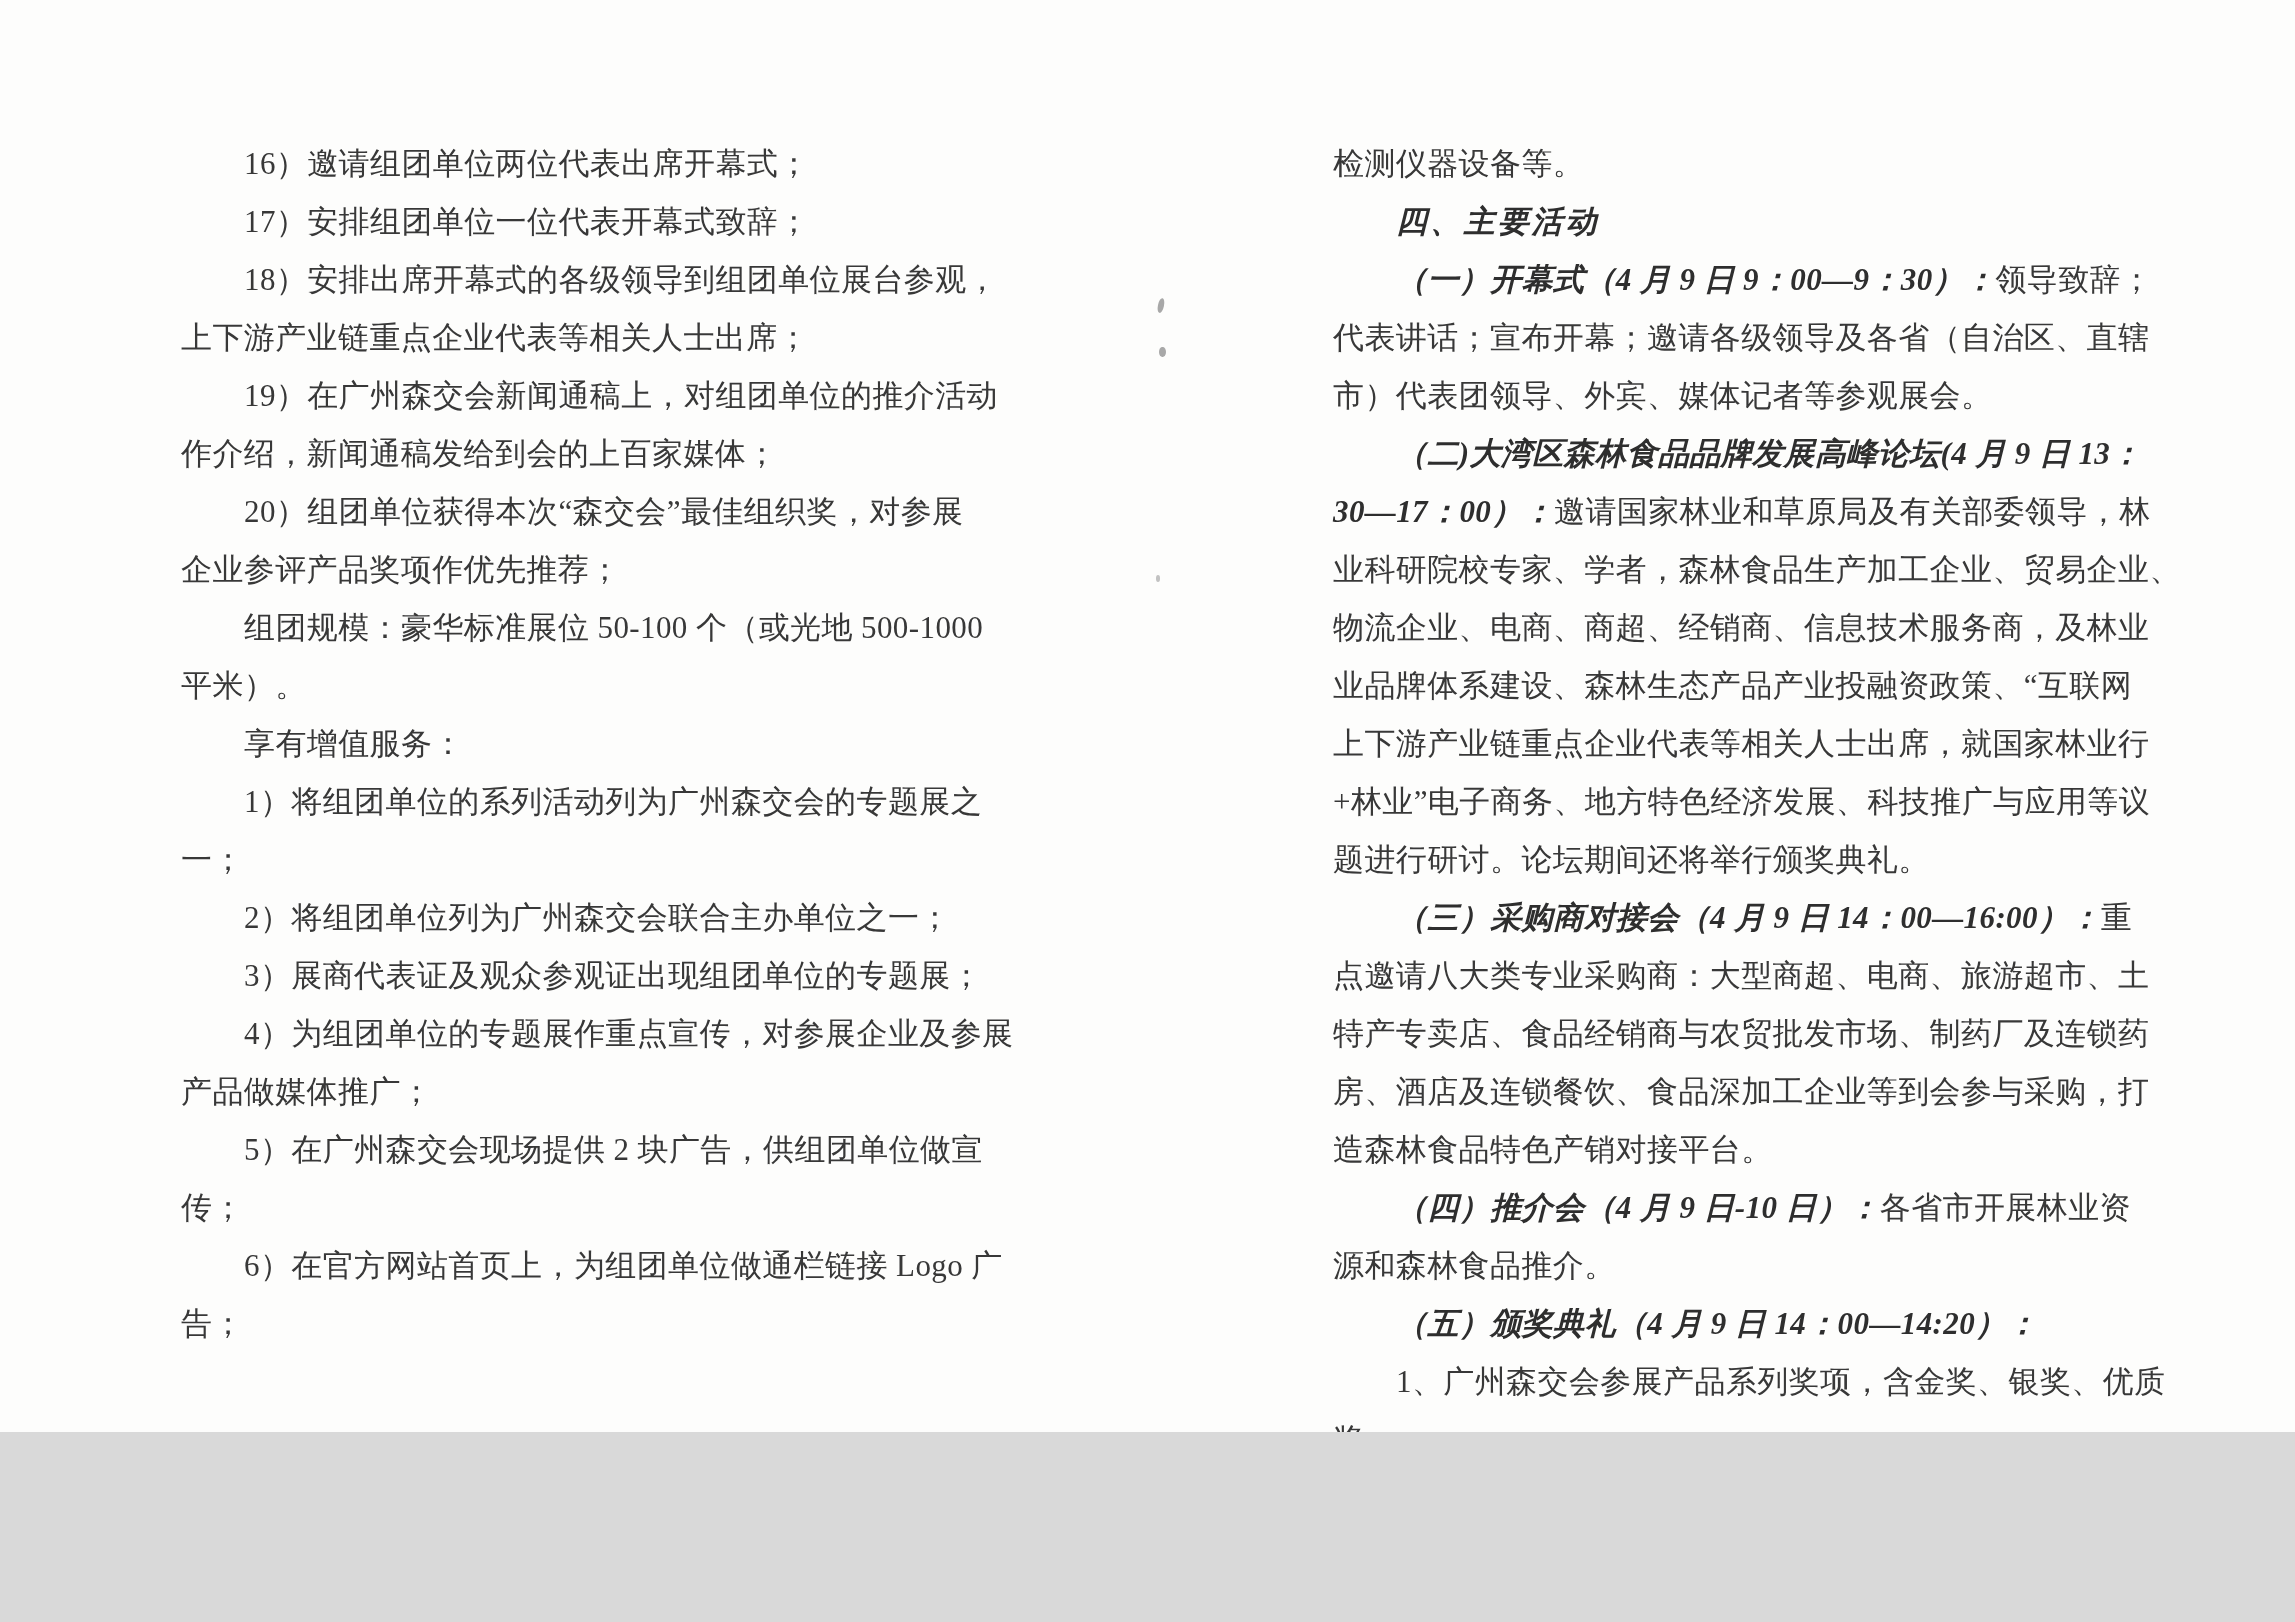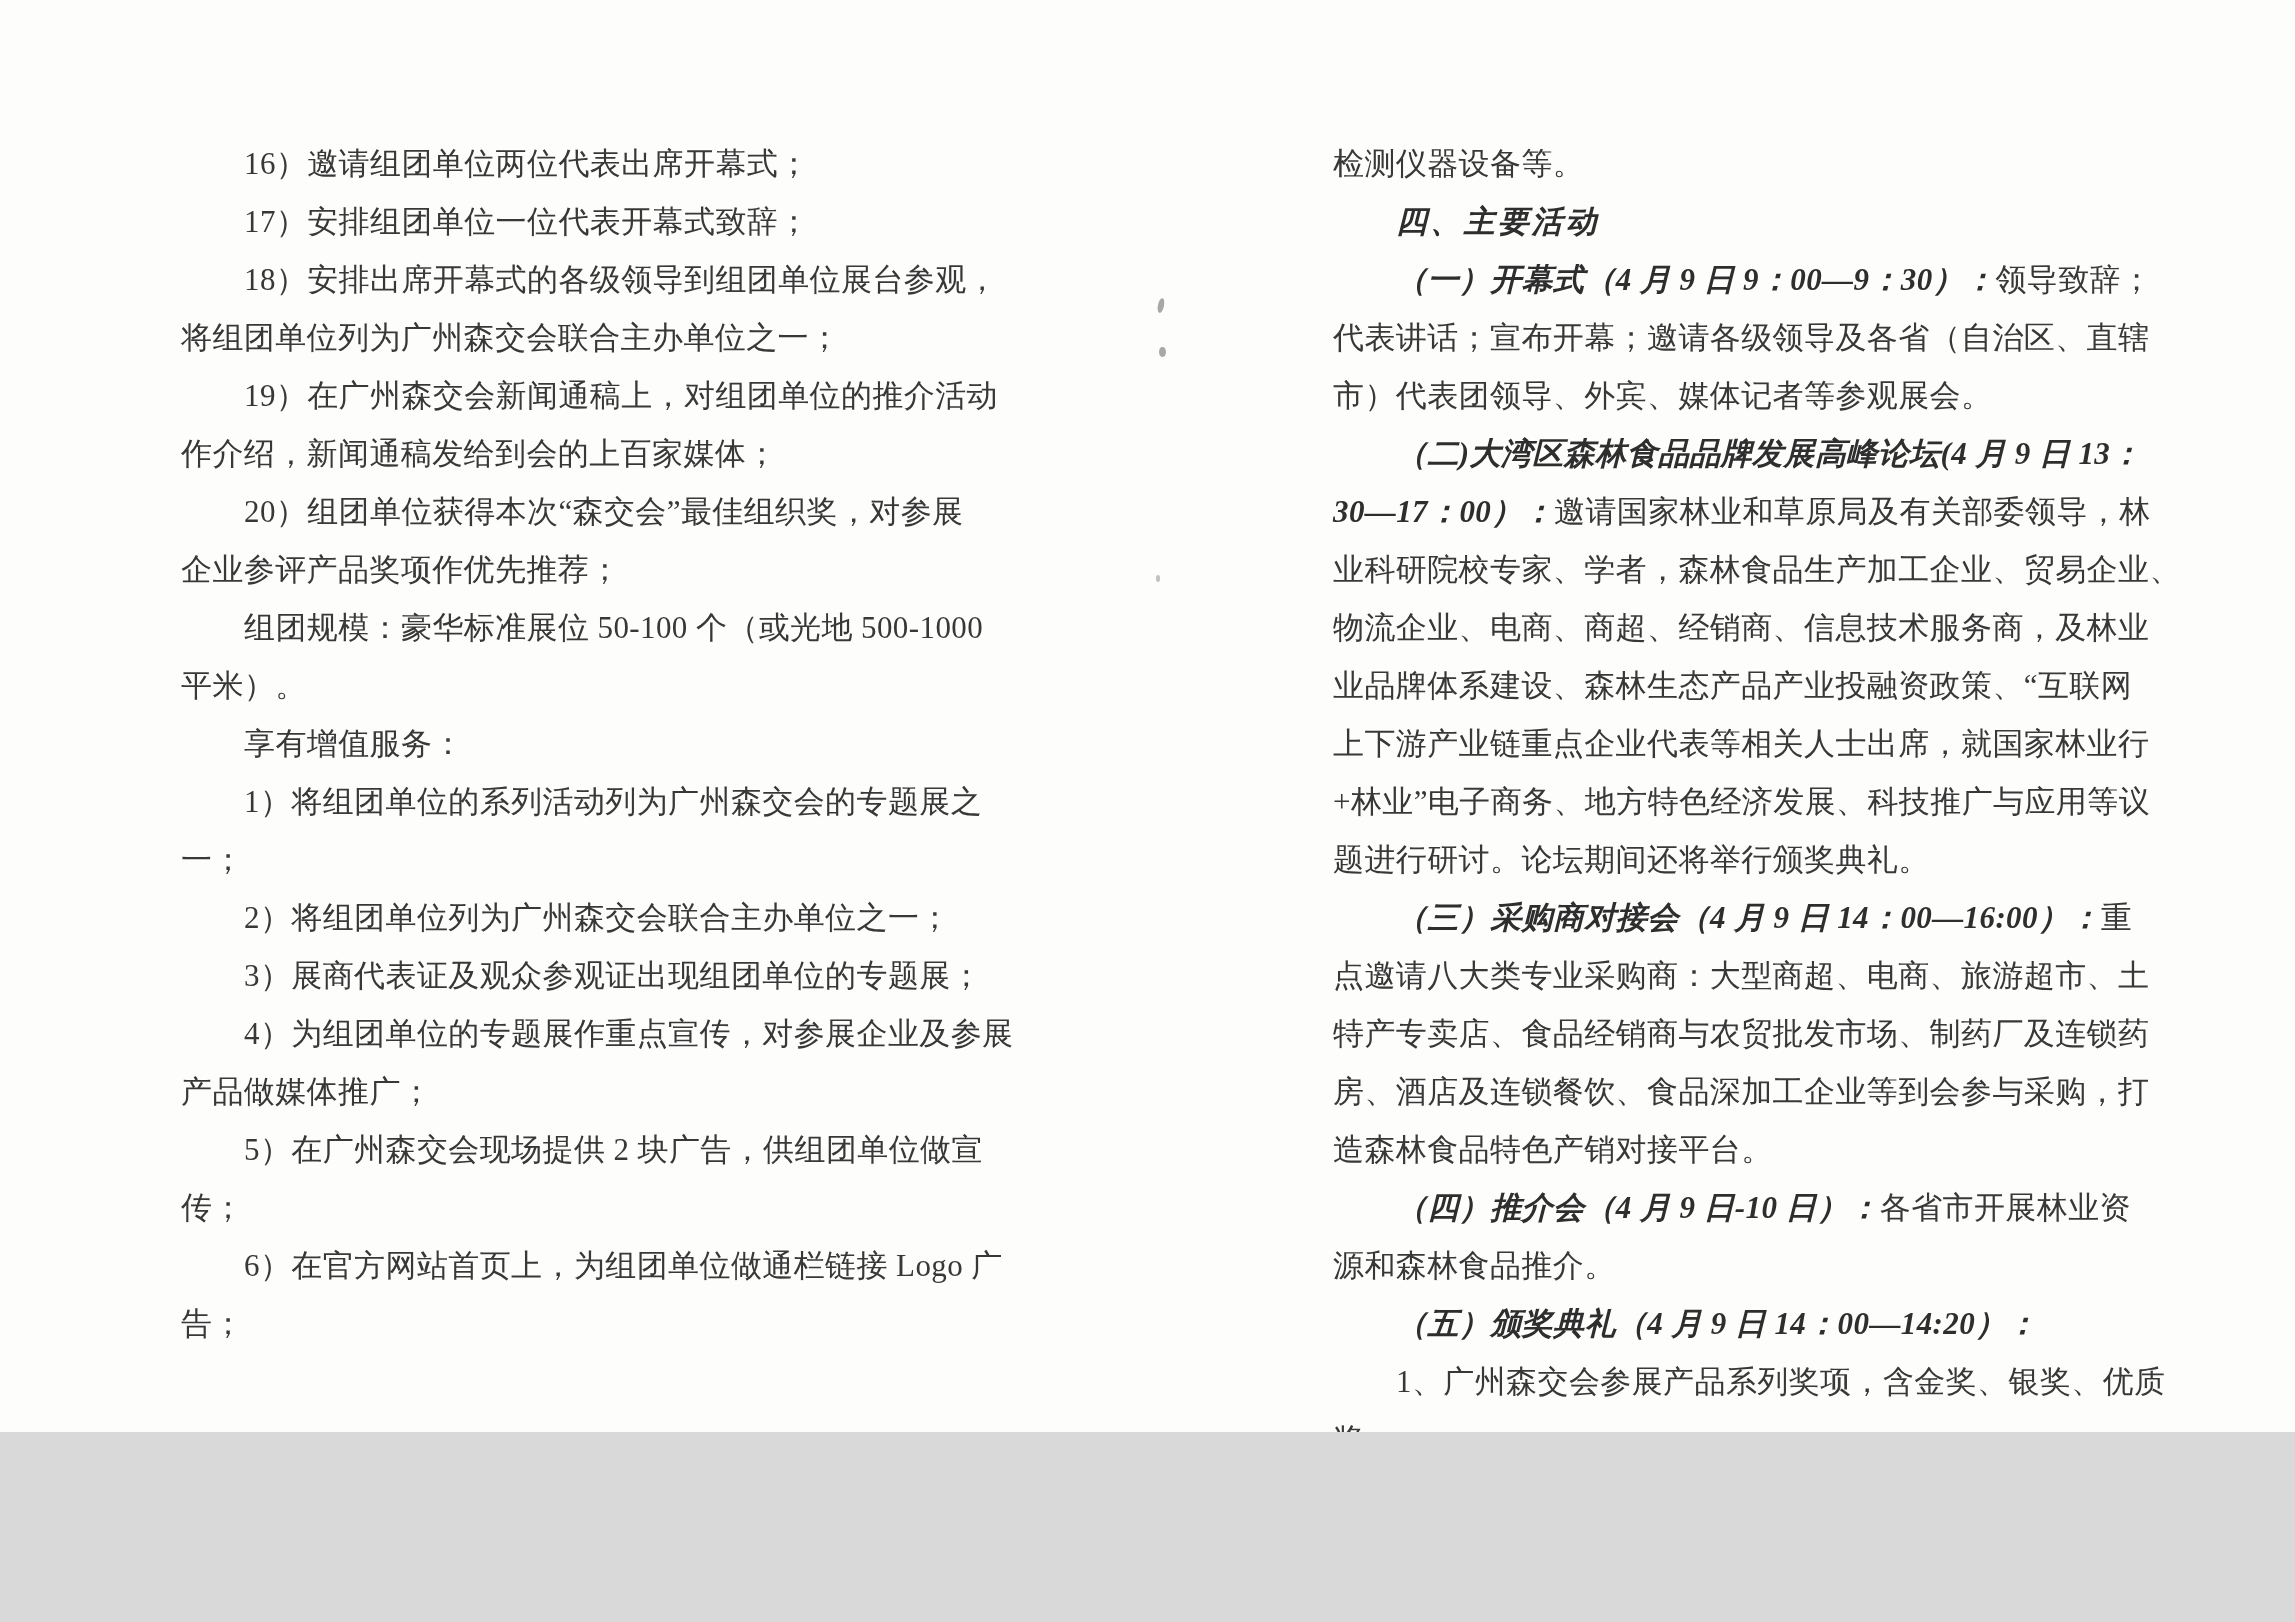--- a/index.html
+++ b/index.html
@@ -43,21 +43,21 @@
 </head>
 <body>
 
 <div class="sheet">
 
   <section>
     <div class="text-block left" id="left-lines">
         <div class="line indent"><span class="seg">16）邀请组团单位两位代表出席开幕式；</span></div>
         <div class="line indent"><span class="seg">17）安排组团单位一位代表开幕式致辞；</span></div>
         <div class="line indent"><span class="seg">18）安排出席开幕式的各级领导到组团单位展台参观，</span></div>
-        <div class="line"><span class="seg">将组团单位列为广州森交会联合主办单位之一；</span></div>
+        <div class="line"><span class="seg">上下游产业链重点企业代表等相关人士出席；</span></div>
         <div class="line indent"><span class="seg">19）在广州森交会新闻通稿上，对组团单位的推介活动</span></div>
         <div class="line"><span class="seg">作介绍，新闻通稿发给到会的上百家媒体；</span></div>
         <div class="line indent"><span class="seg">20）组团单位获得本次“森交会”最佳组织奖，对参展</span></div>
         <div class="line"><span class="seg">企业参评产品奖项作优先推荐；</span></div>
         <div class="line indent"><span class="seg">组团规模：豪华标准展位 50-100 个（或光地 500-1000</span></div>
         <div class="line"><span class="seg">平米）。</span></div>
         <div class="line indent"><span class="seg">享有增值服务：</span></div>
         <div class="line indent"><span class="seg">1）将组团单位的系列活动列为广州森交会的专题展之</span></div>
         <div class="line"><span class="seg">一；</span></div>
         <div class="line indent"><span class="seg">2）将组团单位列为广州森交会联合主办单位之一；</span></div>

